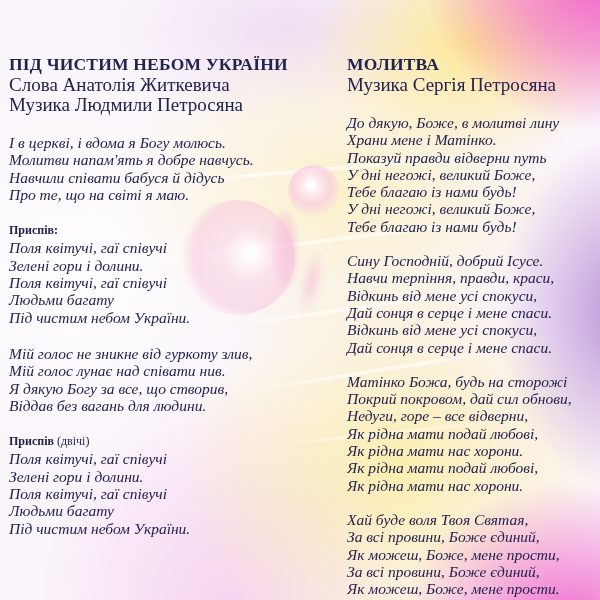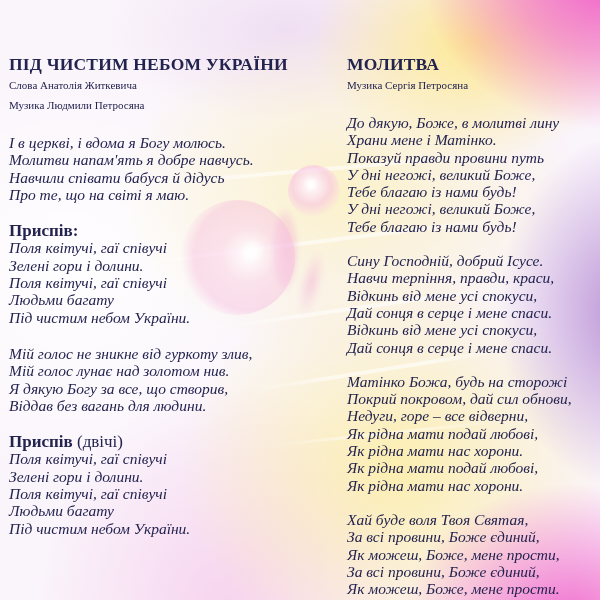--- a/index.html
+++ b/index.html
@@ -44,25 +44,25 @@
   .petal2{left:296px;top:238px;width:30px;height:90px;border-radius:50%;filter:blur(2px);transform:rotate(14deg);
     background:radial-gradient(closest-side, rgba(236,120,200,.28) 0%, rgba(236,120,200,0) 75%);}
   .glint{border-radius:50%;filter:blur(1px);background:radial-gradient(circle, rgba(255,255,255,.98) 0%, rgba(255,255,255,0) 70%);}
   .glint1{left:240px;top:238px;width:26px;height:26px;}
   .glint2{left:303px;top:176px;width:16px;height:16px;}
 
   .col{position:absolute;top:6px;margin-top:47px;}
   .col-left{left:9px;width:318px;}
   .col-right{left:347px;width:248px;}
   .song-title{font-weight:bold;font-size:17.5px;line-height:22px;margin:0;letter-spacing:.2px;}
-  .credit{font-size:11px;line-height:20px;margin:0;}
+  .credit{font-size:19px;line-height:20px;margin:0;}
   .block{margin-top:19px;}
   .block-tight{margin-top:17px;}
   .line{font-size:15.5px;line-height:17.3px;margin:0;white-space:nowrap;font-style:italic;}
-  .refrain-label{font-size:17px;line-height:17.3px;margin:0;}
+  .refrain-label{font-size:12px;line-height:17.3px;margin:0;}
   .refrain-label .bold{font-weight:bold;}
 </style>
 </head>
 <body>
 
 <div class="page">
 
   <div class="decor ray ray1"></div>
   <div class="decor ray ray2"></div>
   <div class="decor ray ray3"></div>
@@ -91,21 +91,21 @@
       <p class="refrain-label"><span class="bold">Приспів:</span></p>
       <p class="line">Поля квітучі, гаї співучі</p>
       <p class="line">Зелені гори і долини.</p>
       <p class="line">Поля квітучі, гаї співучі</p>
       <p class="line">Людьми багату</p>
       <p class="line">Під чистим небом України.</p>
     </div>
 
     <div class="block">
       <p class="line">Мій голос не зникне від гуркоту злив,</p>
-      <p class="line">Мій голос лунає над золотом нив.</p>
+      <p class="line">Мій голос лунає над співати нив.</p>
       <p class="line">Я дякую Богу за все, що створив,</p>
       <p class="line">Віддав без вагань для людини.</p>
     </div>
 
     <div class="block">
       <p class="refrain-label"><span class="bold">Приспів</span><span> (двічі)</span></p>
       <p class="line">Поля квітучі, гаї співучі</p>
       <p class="line">Зелені гори і долини.</p>
       <p class="line">Поля квітучі, гаї співучі</p>
       <p class="line">Людьми багату</p>
@@ -113,21 +113,21 @@
     </div>
   </div>
 
   <div class="col col-right">
     <p class="song-title">МОЛИТВА</p>
     <p class="credit">Музика Сергія Петросяна</p>
 
     <div class="block">
       <p class="line">До дякую, Боже, в молитві лину</p>
       <p class="line">Храни мене і Матінко.</p>
-      <p class="line">Показуй правди провини путь</p>
+      <p class="line">Показуй правди відверни путь</p>
       <p class="line">У дні негожі, великий Боже,</p>
       <p class="line">Тебе благаю із нами будь!</p>
       <p class="line">У дні негожі, великий Боже,</p>
       <p class="line">Тебе благаю із нами будь!</p>
     </div>
 
     <div class="block-tight block">
       <p class="line">Сину Господній, добрий Ісусе.</p>
       <p class="line">Навчи терпіння, правди, краси,</p>
       <p class="line">Відкинь від мене усі спокуси,</p>

